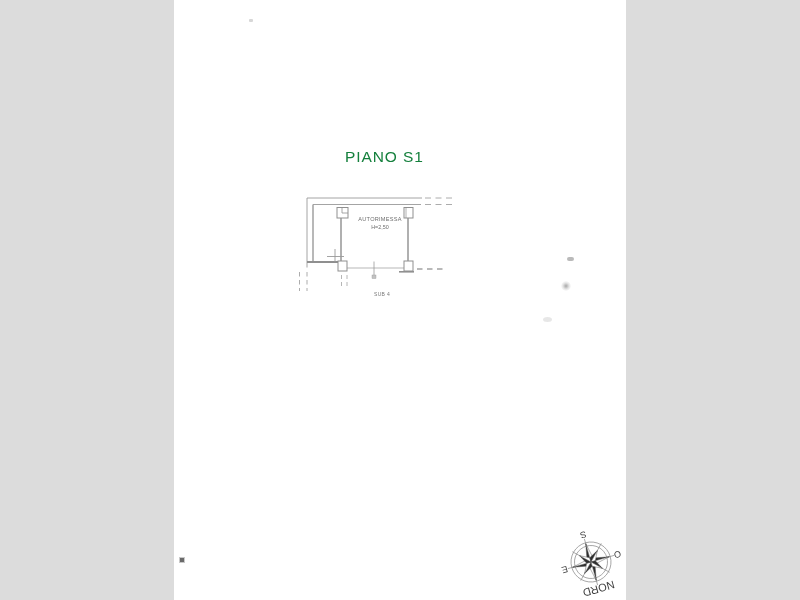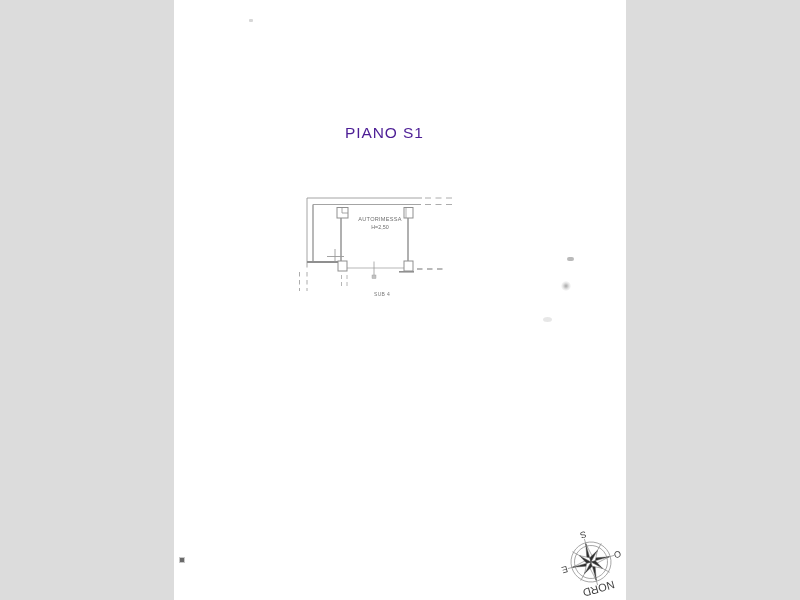--- a/index.html
+++ b/index.html
@@ -8,22 +8,22 @@
     background:#dcdcdc;
     font-family:"Liberation Sans", sans-serif;
     position:relative;
   }
   .canvas{position:absolute;left:0;top:0;width:800px;height:600px;}
   .paper{
     position:absolute;left:174px;top:0;width:452px;height:600px;
     background:#ffffff;
   }
   .page-title{
-    position:absolute;left:345px;top:124px;
-    font-size:15.5px;color:#4c1d95;letter-spacing:0.9px;
+    position:absolute;left:345px;top:148px;
+    font-size:15.5px;color:#15803d;letter-spacing:0.9px;
     white-space:nowrap;
   }
   .plan-svg{position:absolute;left:295px;top:190px;}
   .compass-wrap{
     position:absolute;left:558px;top:526px;width:66px;height:72px;
     transform:rotate(164deg);
   }
   .compass-wrap svg{display:block;}
   .compass-label{fill:#3c3c3c;font-family:"Liberation Sans",sans-serif;}
   .artifact{position:absolute;}

